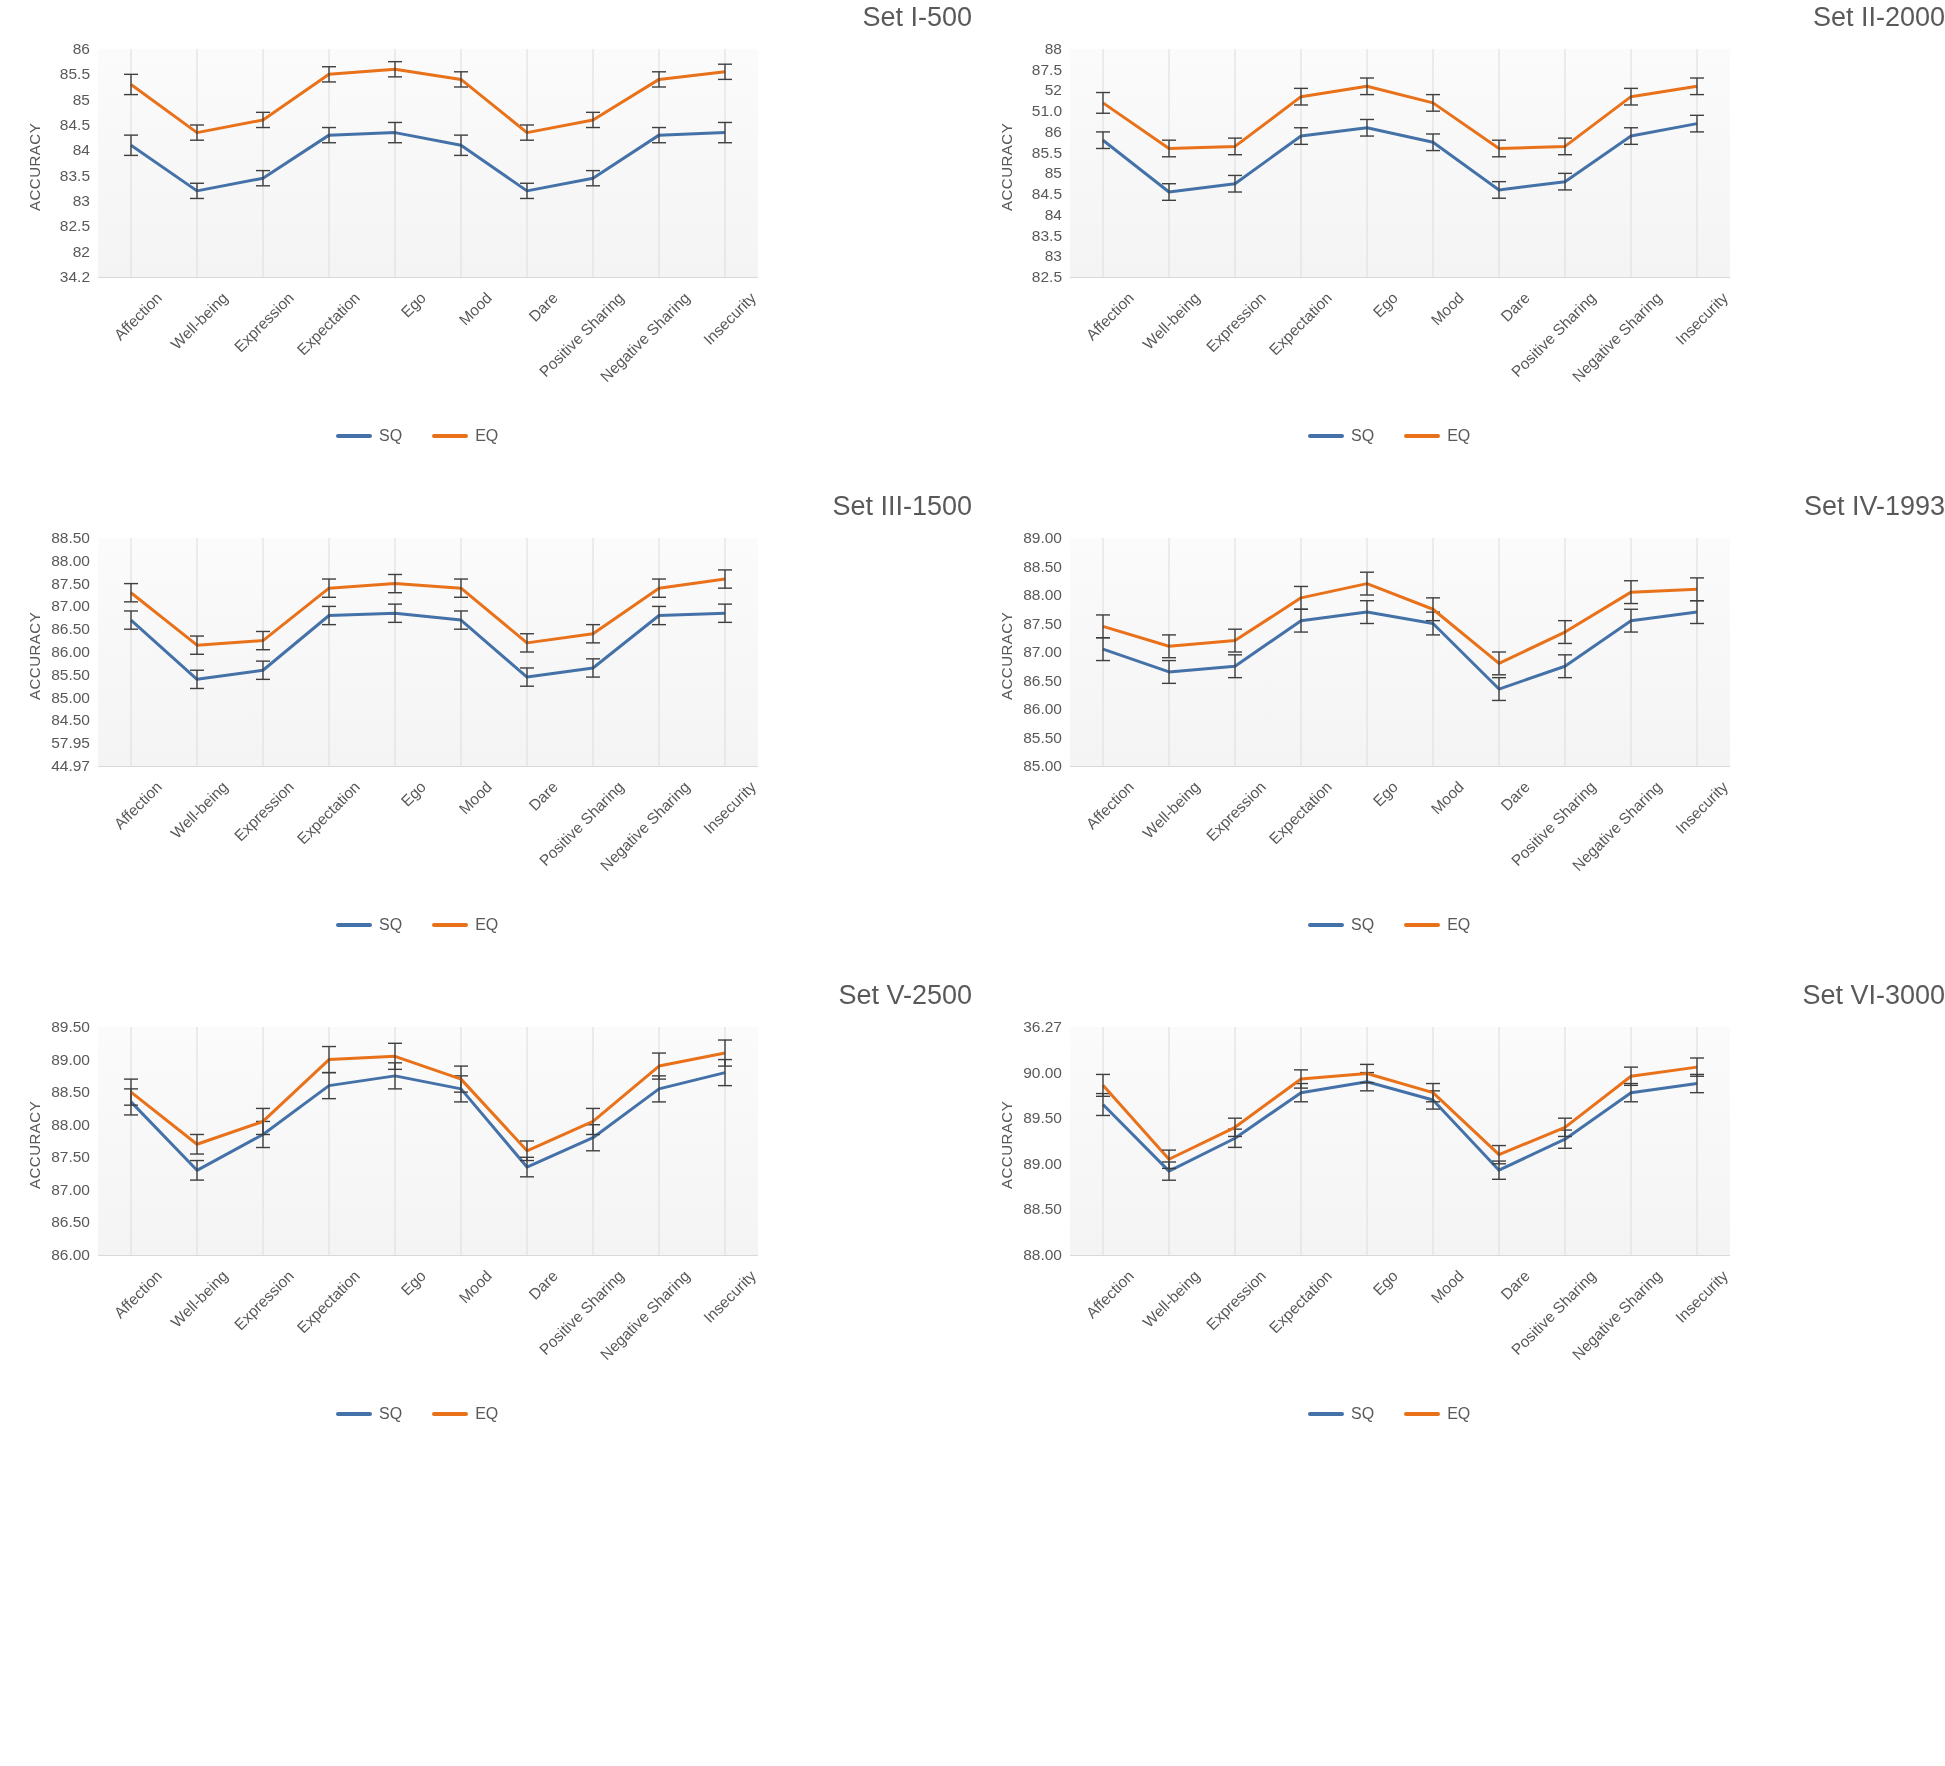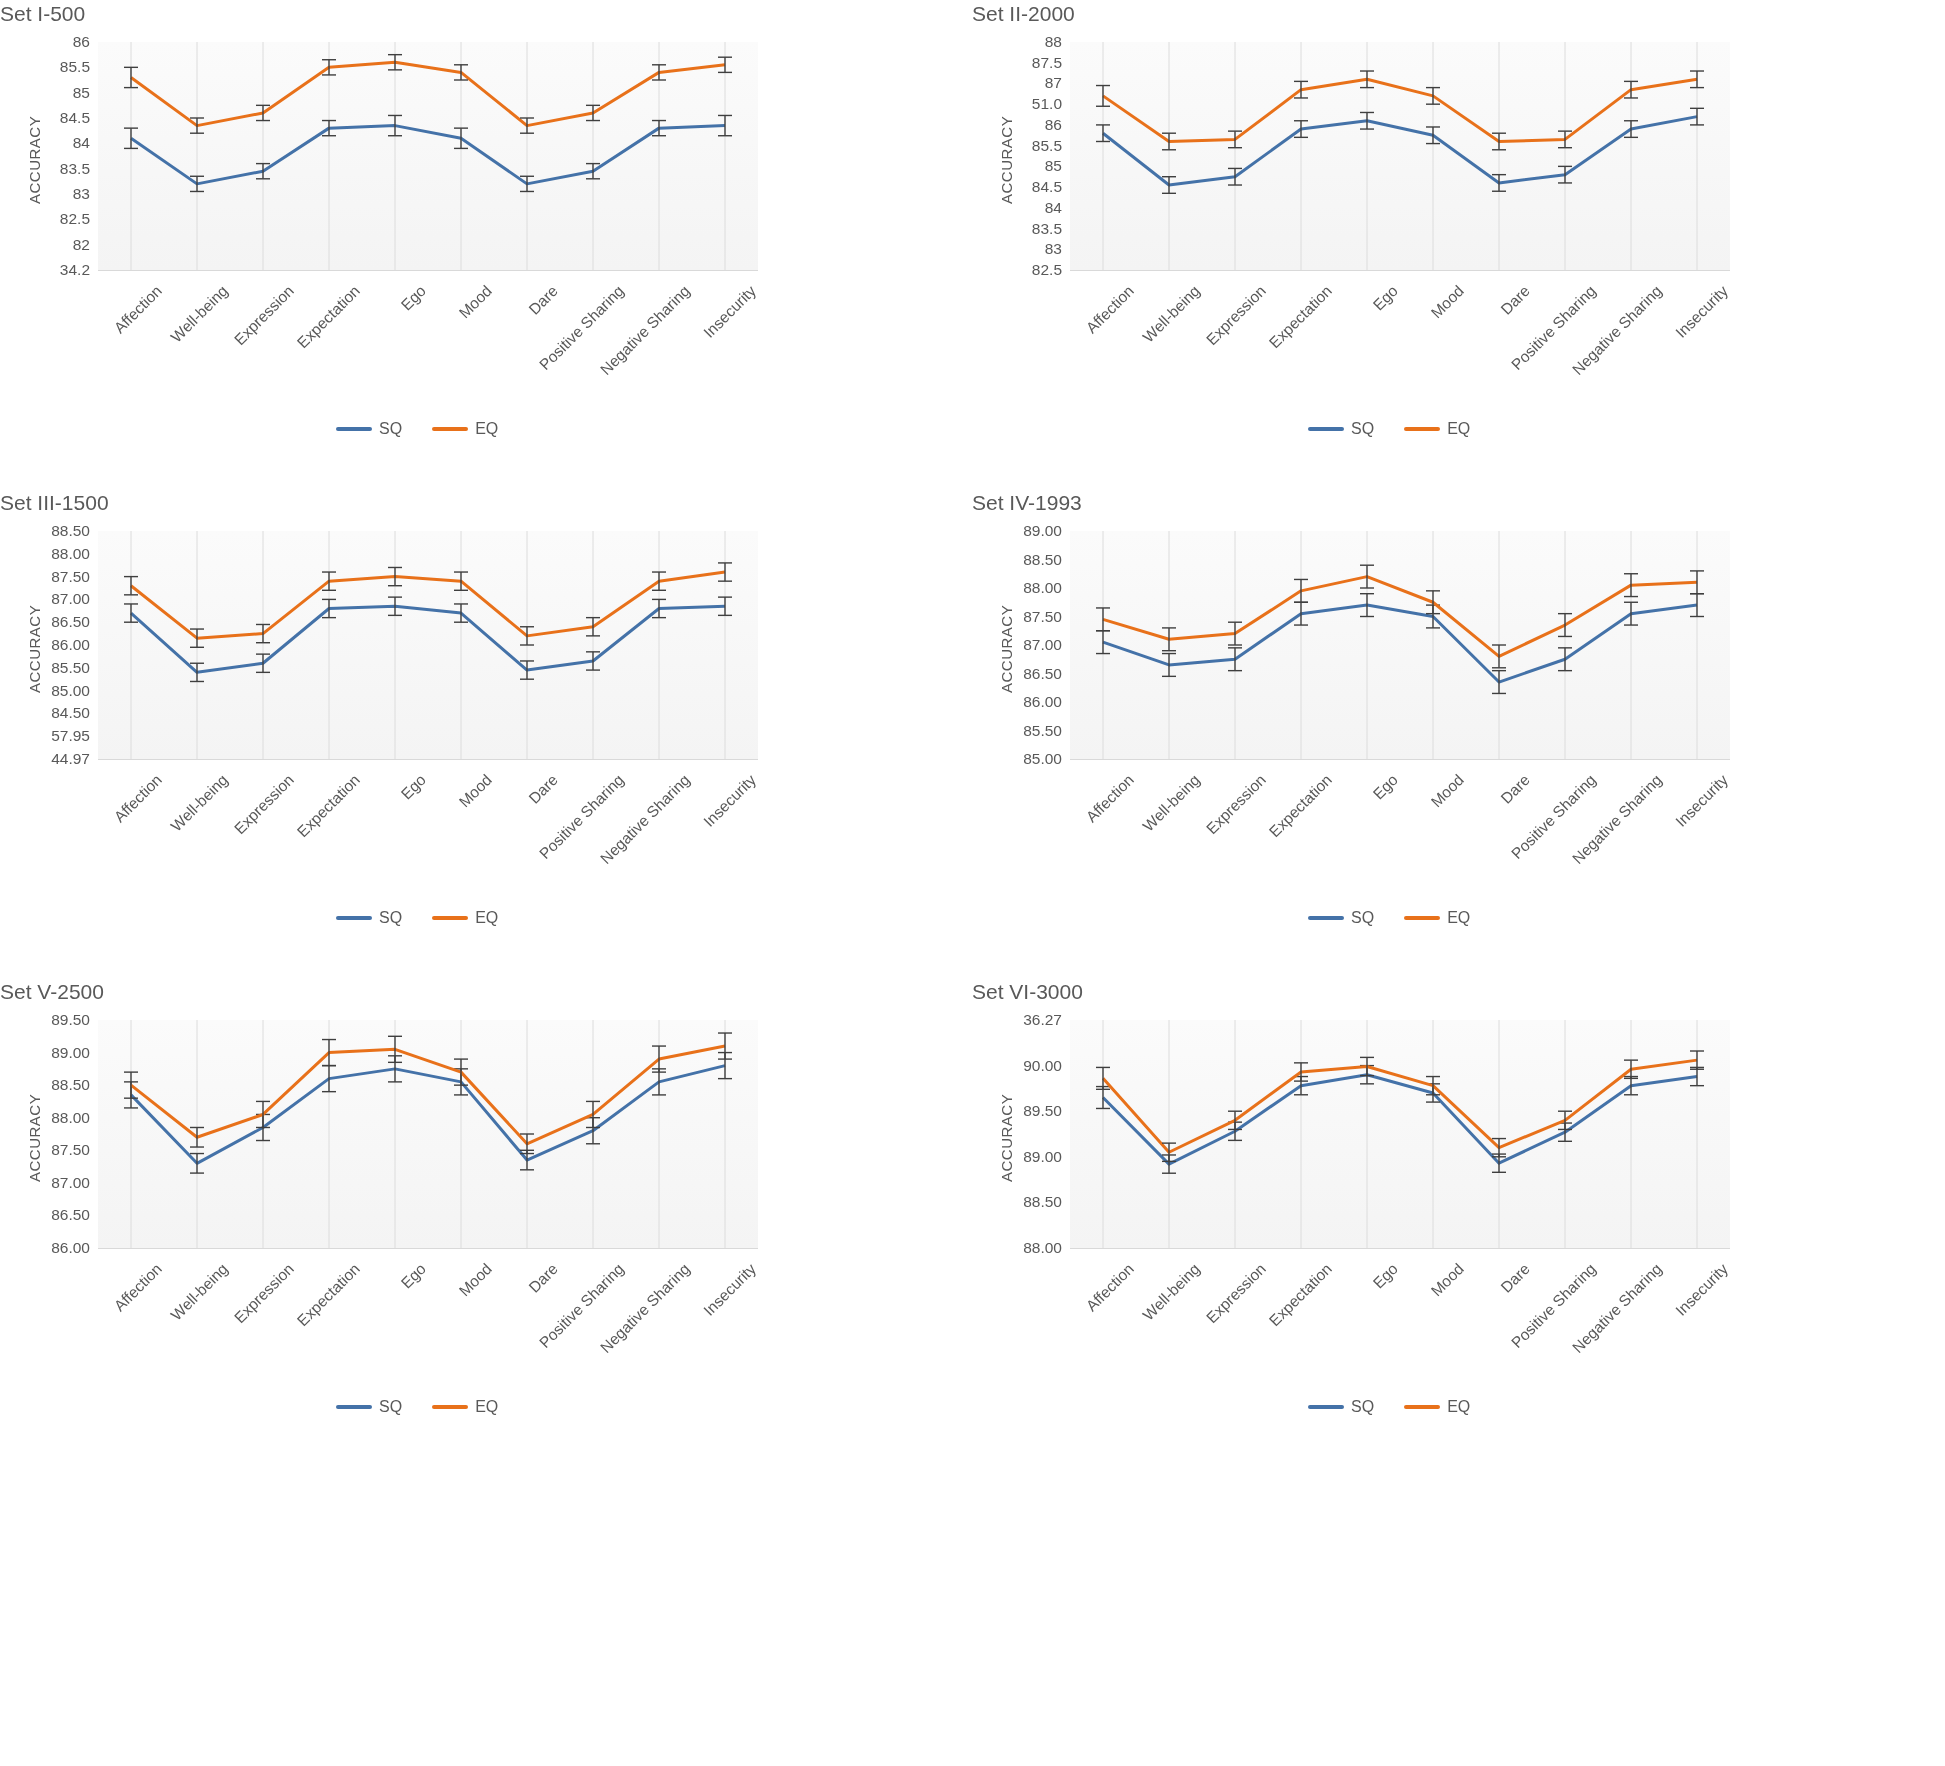--- a/index.html
+++ b/index.html
@@ -19,22 +19,22 @@
     display: grid;
     grid-template-columns: 972px 973px;
     grid-template-rows: 489px 489px 489px;
     width: 1945px;
   }
   .panel {
     position: relative;
     box-sizing: border-box;
   }
   .panel-title {
-    text-align: left;
-    font-size: 21px;
+    text-align: right;
+    font-size: 27px;
     color: #595959;
     font-family: "Liberation Sans", sans-serif;
     padding-top: 2px;
     letter-spacing: 0px;
   }
   .plot-wrap {
     position: relative;
     margin-top: 6px;
   }
   .ylabel {
@@ -267,21 +267,21 @@
           <div class="yticks" style="left: 0px; width: 90px; height: 258px;">
             <div class="ytick" style="top: 238px;">82.5</div>
             <div class="ytick" style="top: 217.273px;">83</div>
             <div class="ytick" style="top: 196.545px;">83.5</div>
             <div class="ytick" style="top: 175.818px;">84</div>
             <div class="ytick" style="top: 155.091px;">84.5</div>
             <div class="ytick" style="top: 134.364px;">85</div>
             <div class="ytick" style="top: 113.636px;">85.5</div>
             <div class="ytick" style="top: 92.9091px;">86</div>
             <div class="ytick" style="top: 72.1818px;">51.0</div>
-            <div class="ytick" style="top: 51.4545px;">87</div>
+            <div class="ytick" style="top: 51.4545px;">52</div>
             <div class="ytick" style="top: 30.7273px;">87.5</div>
             <div class="ytick" style="top: 10px;">88</div>
           </div>
           <div class="plot-area" style="left: 98px; top: 10px; width: 660px; height: 228px;"></div>
           <svg width="972" height="268" style="position: absolute; left: 0px; top: 0px;">
             <line x1="131" x2="131" y1="10" y2="238" stroke="#dcdcdc" stroke-width="1"></line>
             <line x1="197" x2="197" y1="10" y2="238" stroke="#dcdcdc" stroke-width="1"></line>
             <line x1="263" x2="263" y1="10" y2="238" stroke="#dcdcdc" stroke-width="1"></line>
             <line x1="329" x2="329" y1="10" y2="238" stroke="#dcdcdc" stroke-width="1"></line>
             <line x1="395" x2="395" y1="10" y2="238" stroke="#dcdcdc" stroke-width="1"></line>

